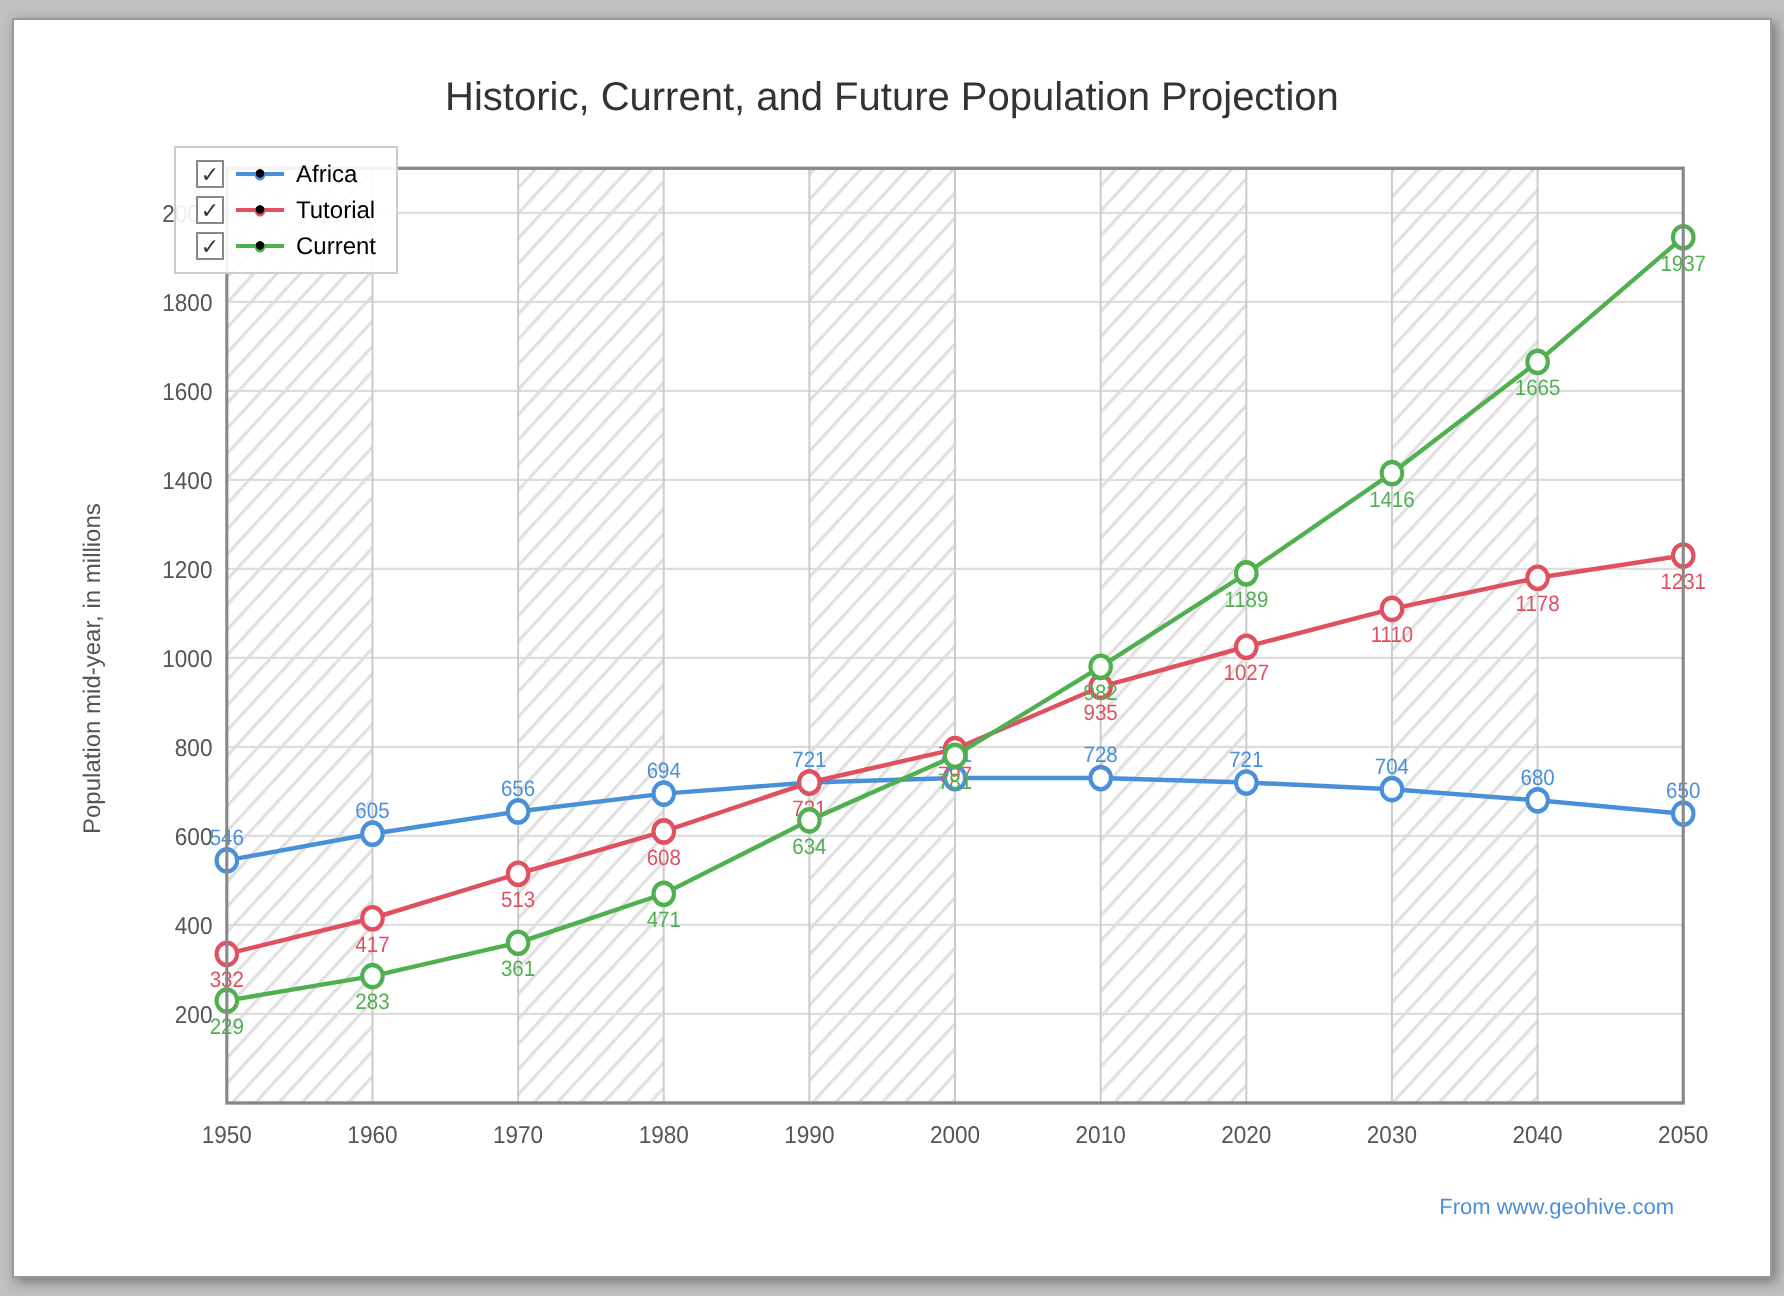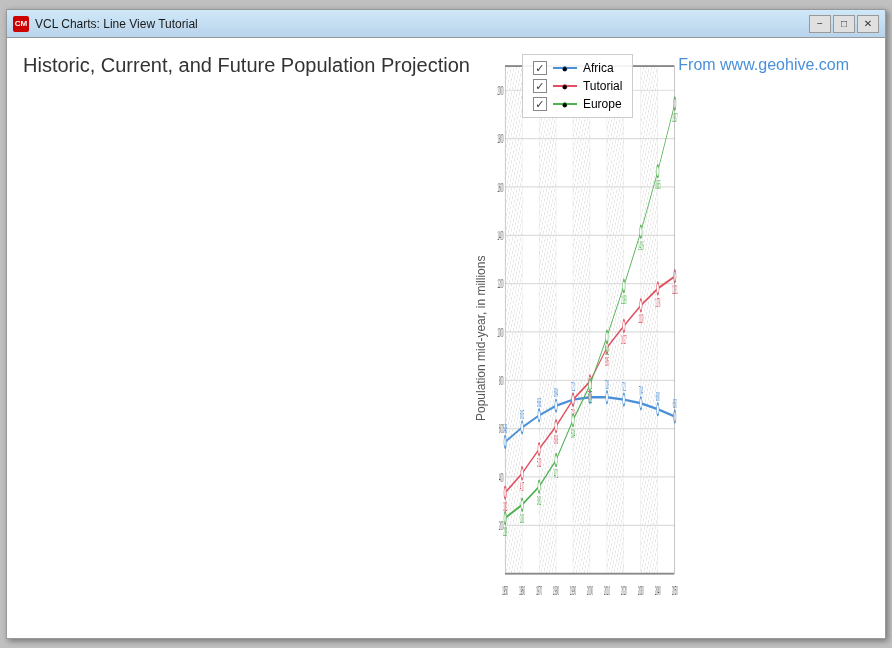--- a/index.html
+++ b/index.html
@@ -62,23 +62,23 @@
       display: flex;
       align-items: center;
       justify-content: center;
       font-size: 10px;
       cursor: pointer;
       color: #333;
     }
     .chart-container {
       flex: 1;
       background: white;
-      padding: 16px;
-      display: flex;
-      flex-direction: row;
+      padding: 28px;
+      display: flex;
+      flex-direction: column;
     }
     .chart-title {
       text-align: center;
       font-size: 20px;
       font-weight: normal;
       color: #333;
       margin-bottom: 12px;
     }
     .chart-area {
       flex: 1;
@@ -139,41 +139,31 @@
       top: 50%;
       left: 50%;
       transform: translate(-50%, -50%);
       font-size: 10px;
     }
     .svg-chart {
       width: 100%;
       height: 100%;
     }
     .source-text {
-      font-size: 16px;
+      text-align: right;
+      font-size: 11px;
       color: #4a90d9;
       padding-right: 20px;
       margin-top: 2px;
     }
   </style>
 </head>
 <body>
 
 <div class="window">
-  <div class="title-bar">
-    <div class="title-bar-icon">
-      <span style="font-size:8px;font-weight:bold;">CM</span>
-    </div>
-    <span class="title-bar-text">VCL Charts: Line View Tutorial</span>
-    <div class="title-bar-buttons">
-      <div class="tb-btn">−</div>
-      <div class="tb-btn">□</div>
-      <div class="tb-btn">✕</div>
-    </div>
-  </div>
 
   <div class="chart-container">
     <div class="chart-title">Historic, Current, and Future Population Projection</div>
 
     <div class="chart-area">
       <div class="y-axis-label">Population mid-year, in millions</div>
 
       <div style="flex:1; position:relative;">
 
         <div class="legend">
@@ -189,21 +179,21 @@
             <div class="legend-line" style="background:#e05060;">
               <span style="position:absolute;top:50%;left:50%;transform:translate(-50%,-50%);color:#e05060;font-size:12px;">●</span>
             </div>
             <span>Tutorial</span>
           </div>
           <div class="legend-item">
             <div class="legend-checkbox checked"></div>
             <div class="legend-line" style="background:#50b050;">
               <span style="position:absolute;top:50%;left:50%;transform:translate(-50%,-50%);color:#50b050;font-size:12px;">●</span>
             </div>
-            <span>Europe</span>
+            <span>Current</span>
           </div>
         </div>
 
         <svg class="svg-chart" viewBox="0 0 780 470" preserveAspectRatio="none" style="display:block; width:100%; height:100%;">
           <defs>
             <pattern id="hatch" patternUnits="userSpaceOnUse" width="8" height="8" patternTransform="rotate(45)">
               <line x1="0" y1="0" x2="0" y2="8" stroke="#e0e0e0" stroke-width="3"></line>
             </pattern>
           </defs>
 

